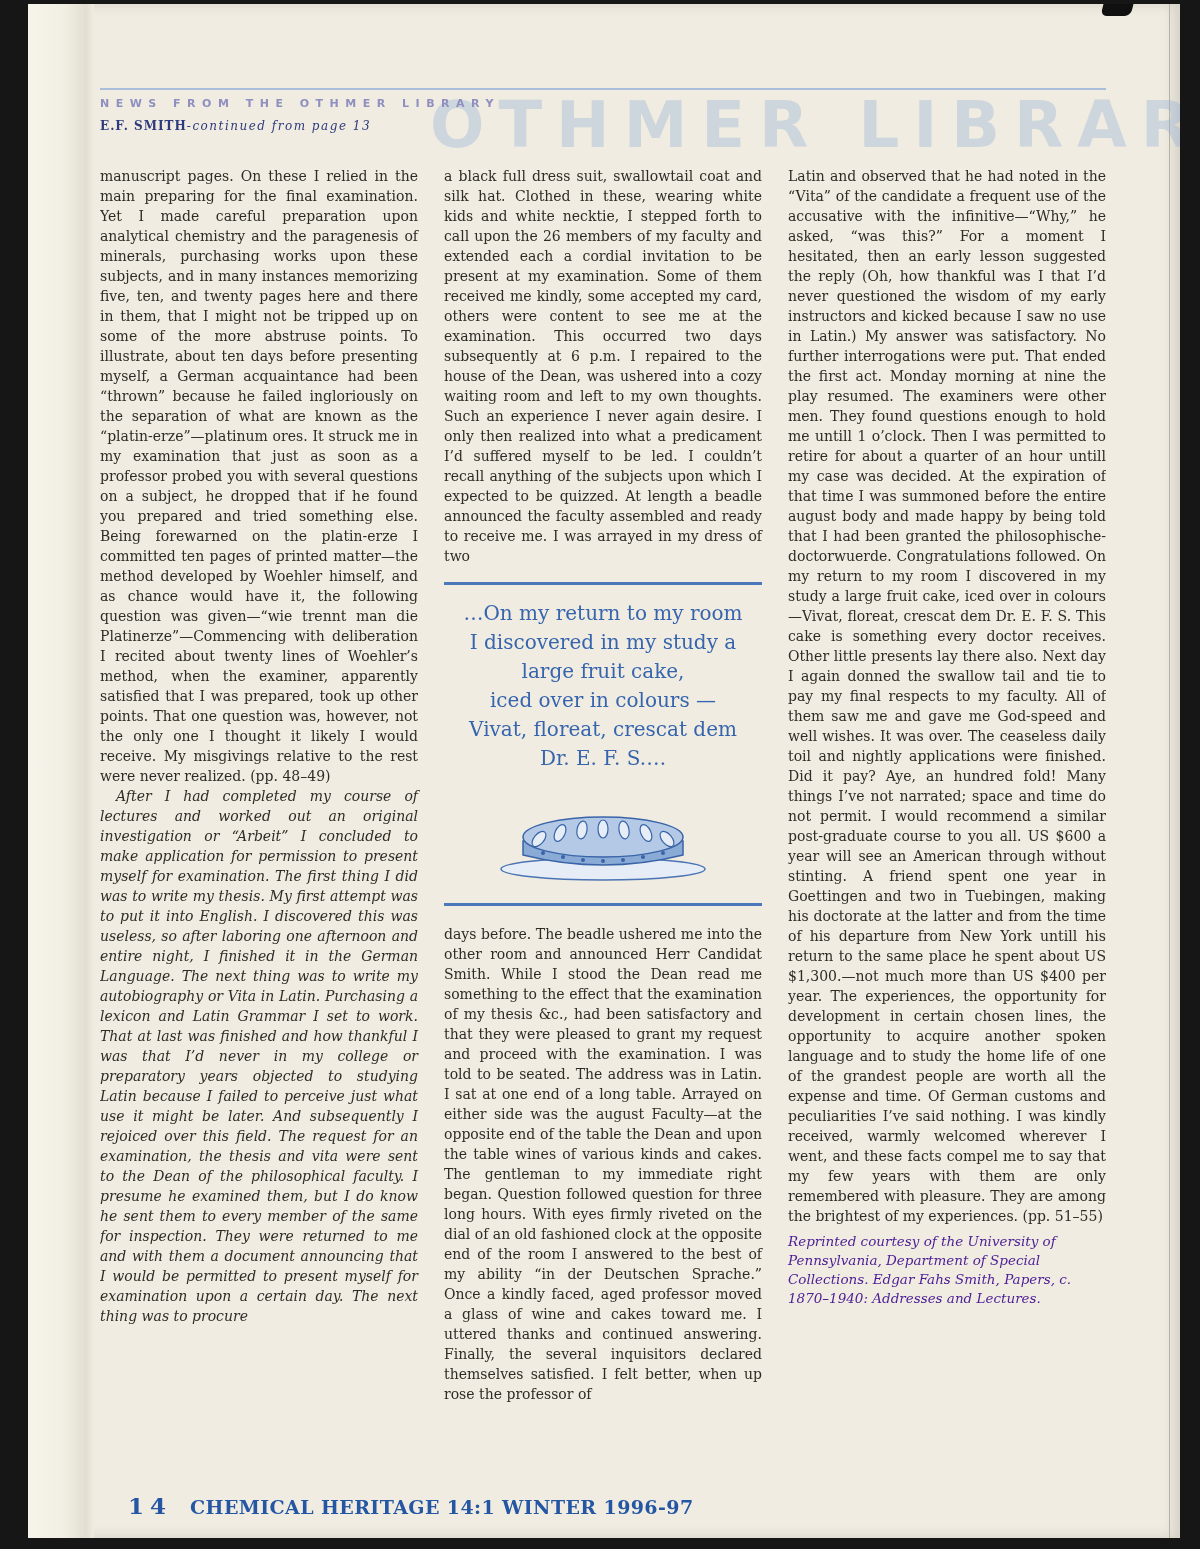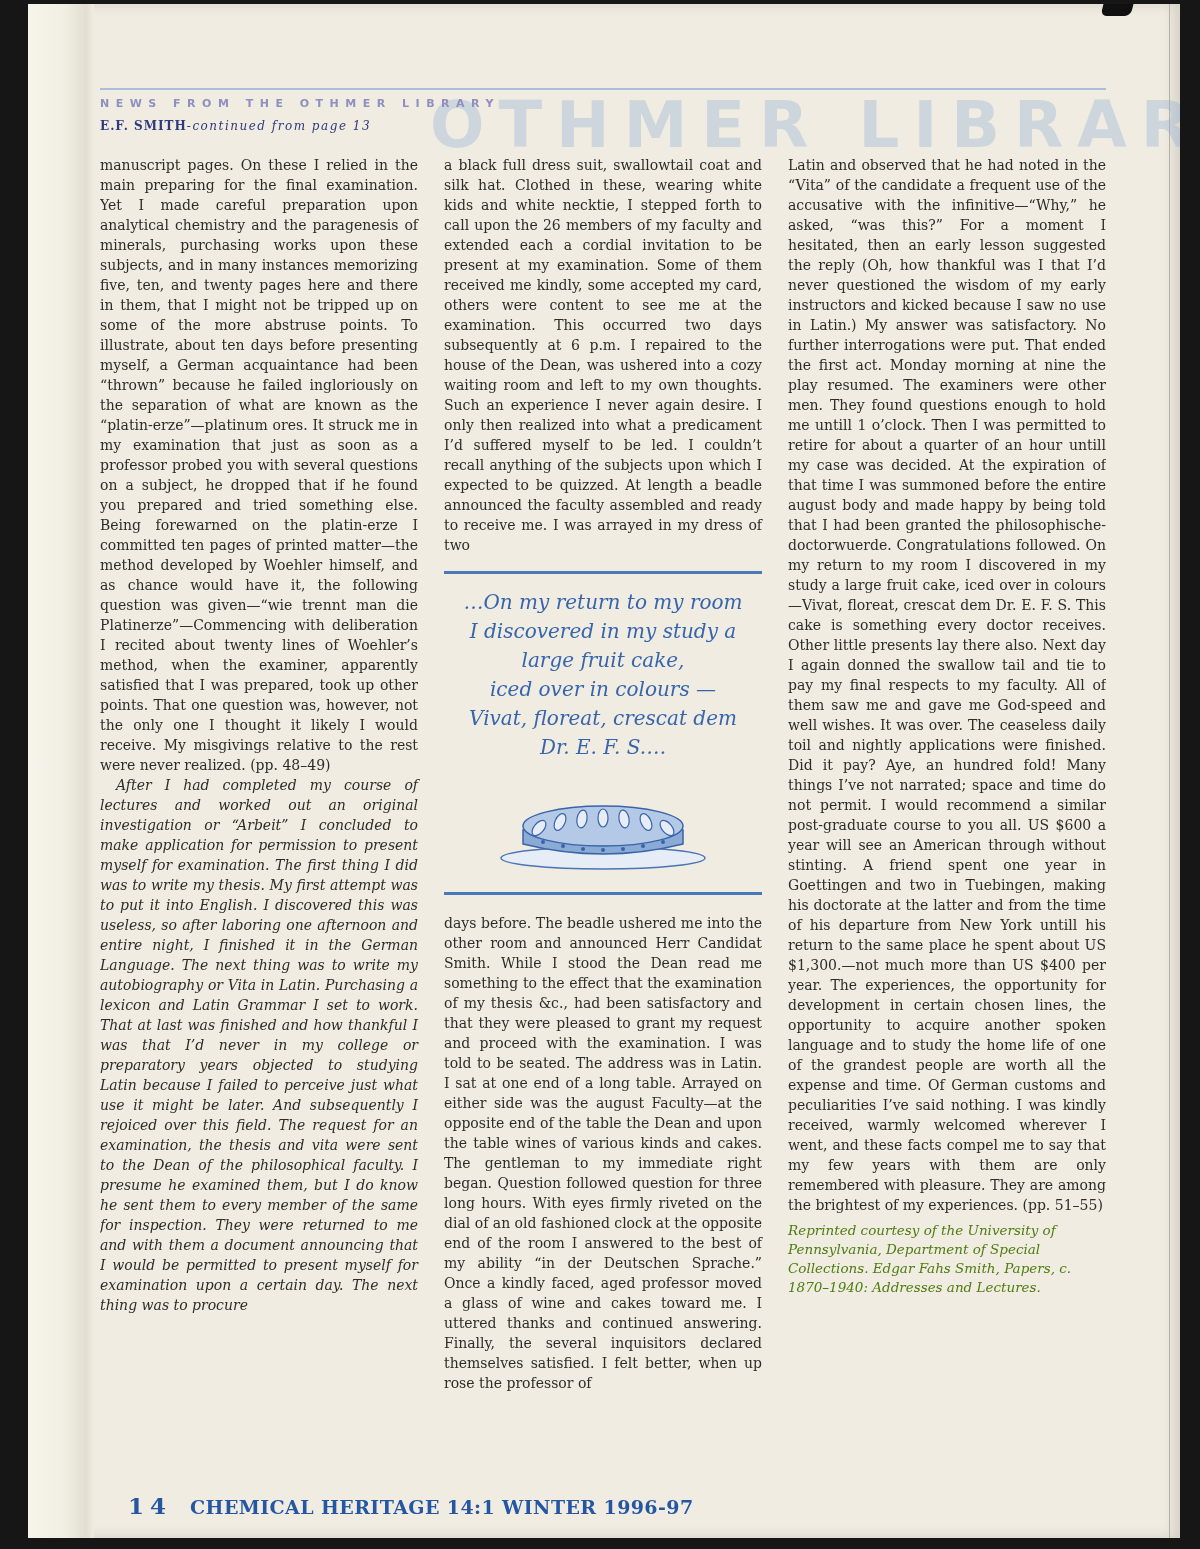--- a/index.html
+++ b/index.html
@@ -84,21 +84,21 @@
     font-weight: bold;
     letter-spacing: 1px;
   }
   .continued-note {
     font-style: italic;
     letter-spacing: 1.5px;
   }
   .columns {
     display: flex;
     gap: 26px;
-    margin-top: 22px;
+    margin-top: 33px;
     height: 1298px;
     overflow: hidden;
   }
   .col {
     width: 318px;
     flex: 0 0 318px;
   }
   .body-para {
     margin: 0;
     font-size: 14px;
@@ -112,35 +112,34 @@
   }
   .pullquote-block {
     border-top: 3px solid #4a78b8;
     border-bottom: 3px solid #4a78b8;
     padding: 14px 0 8px 0;
     margin: 16px 0 18px 0;
   }
   .pullquote {
     white-space: pre-line;
     text-align: center;
-    font-style: italic;
     font-size: 20px;
     line-height: 29px;
     color: #3665ae;
   }
   .cake {
     text-align: center;
     margin: 14px 0 8px 0;
   }
   .credit {
     margin: 6px 0 0 0;
     font-style: italic;
     font-size: 13.5px;
     line-height: 19px;
-    color: #4d7c0f;
+    color: #4c1d95;
     text-align: left;
   }
   .footer {
     position: absolute;
     left: 100px;
     top: 1488px;
     display: flex;
     align-items: baseline;
     gap: 18px;
     z-index: 1;

